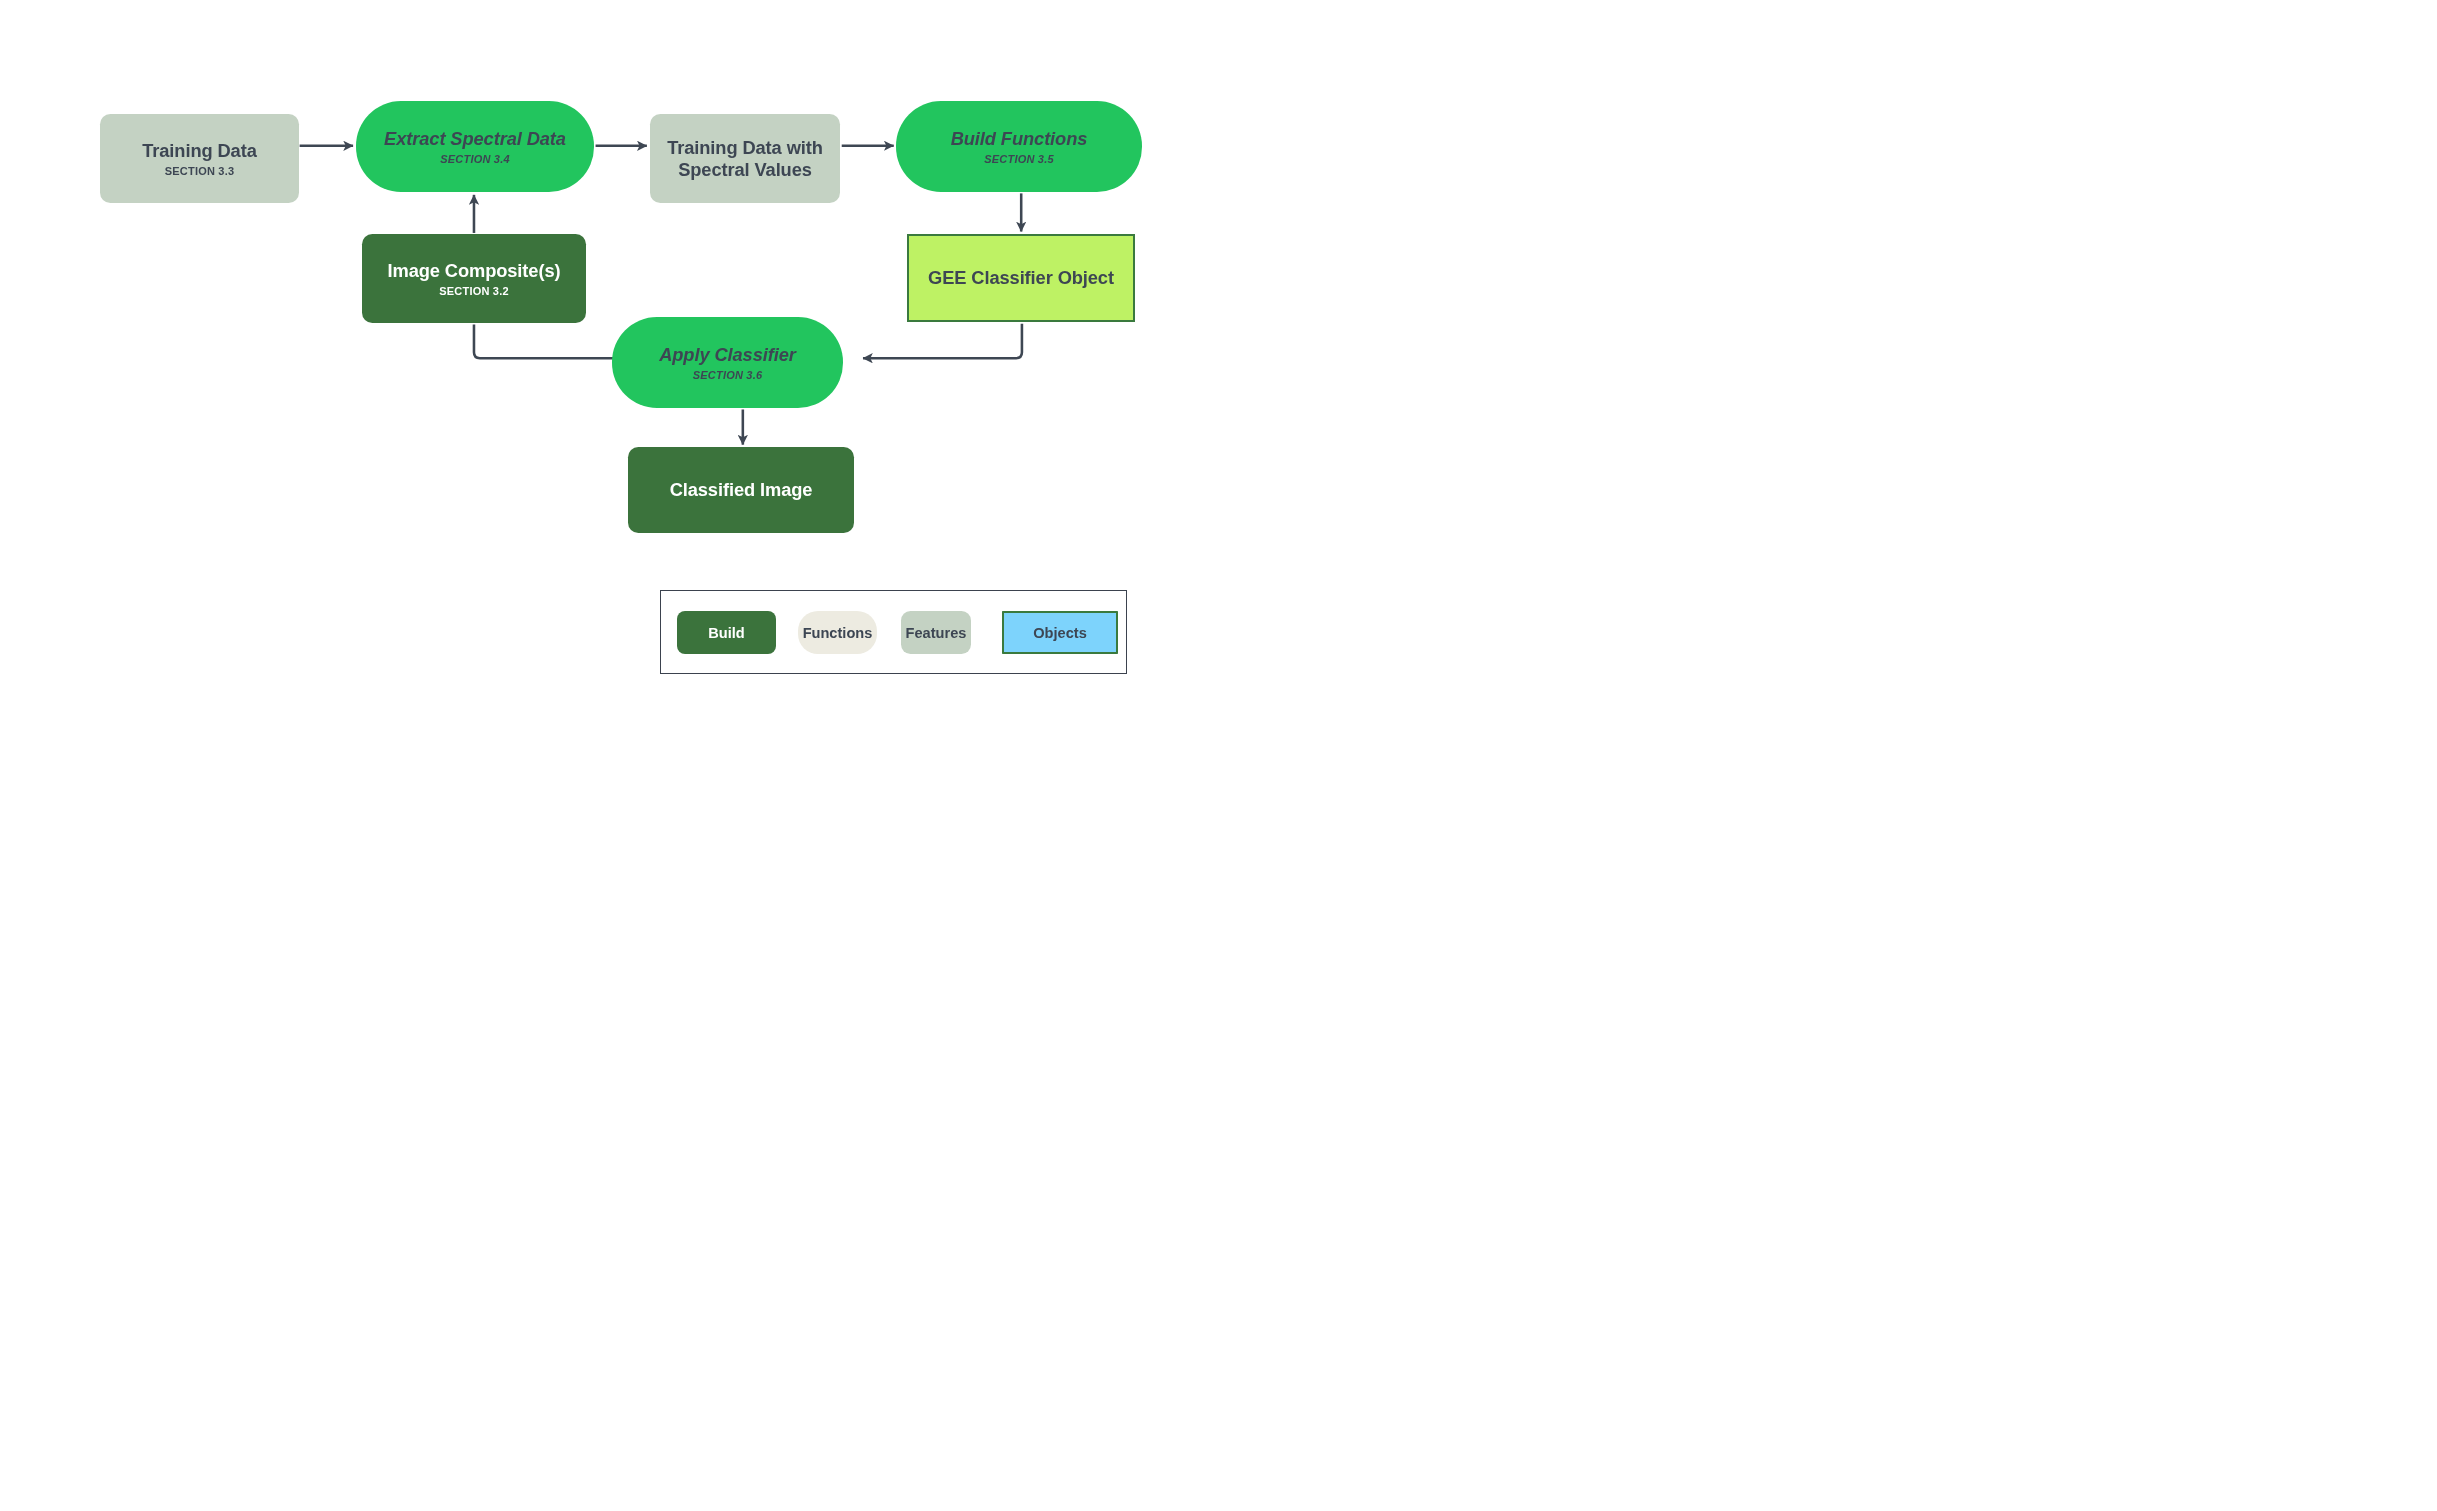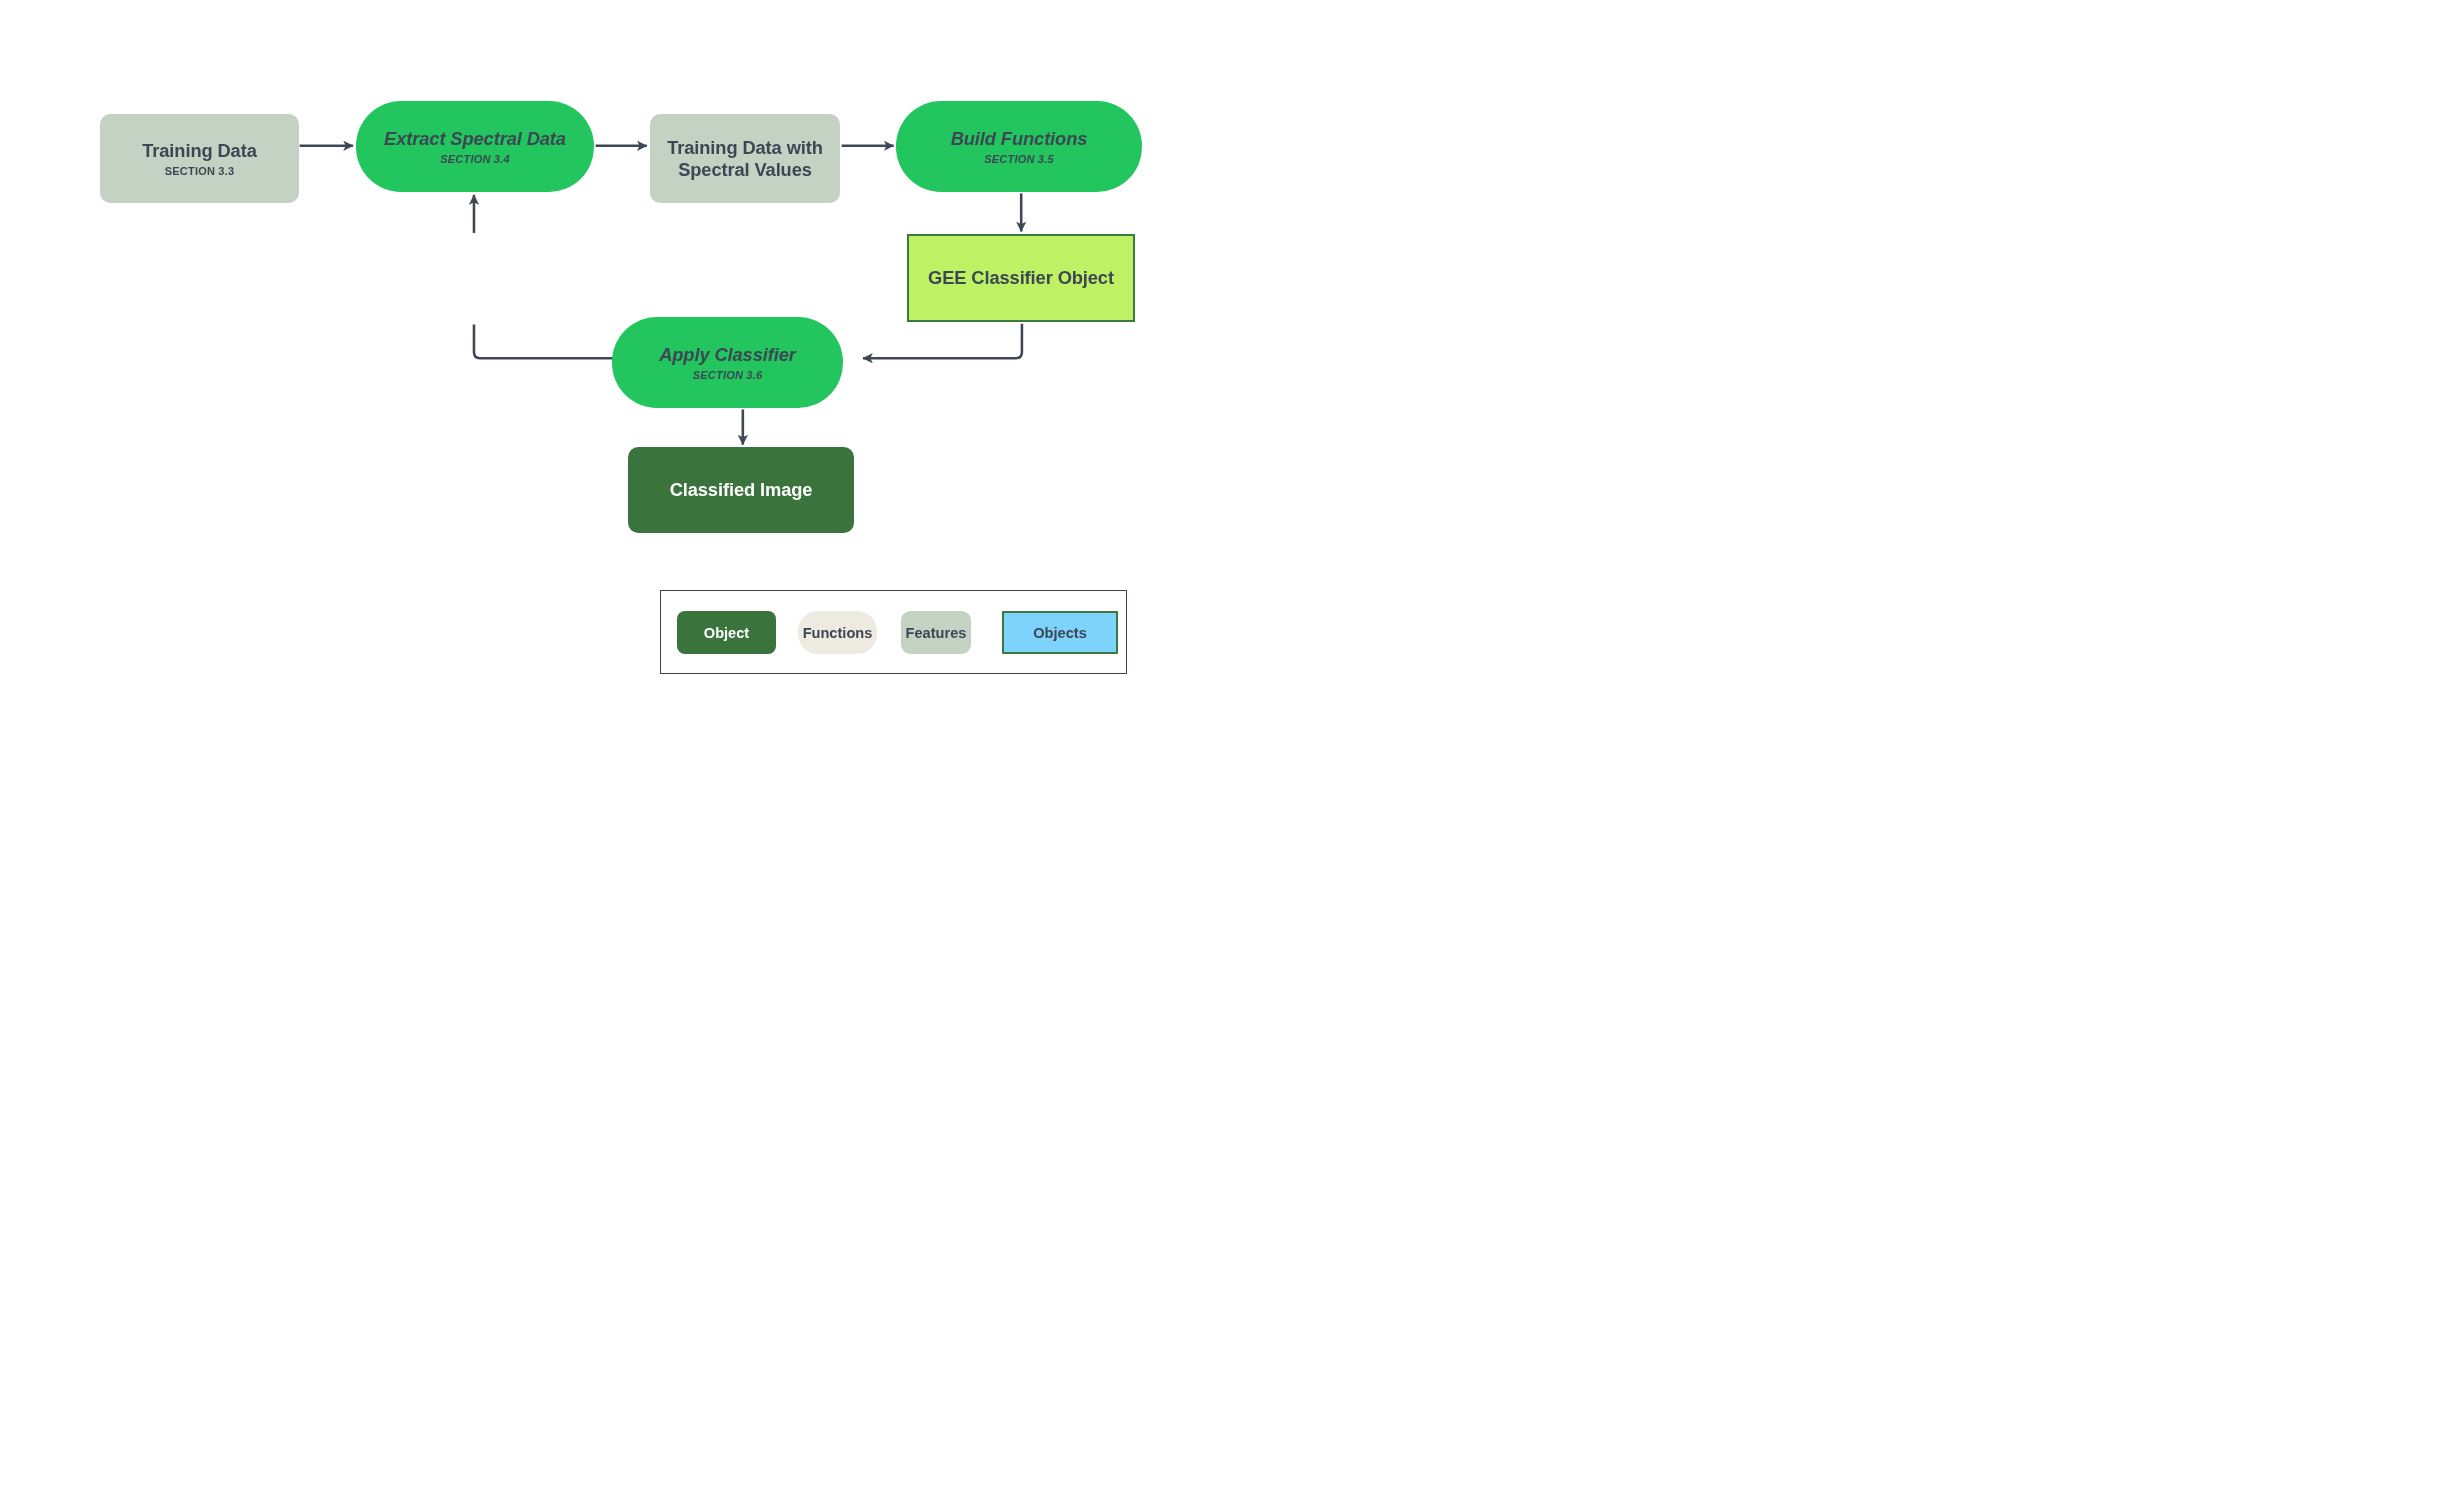--- a/index.html
+++ b/index.html
@@ -131,35 +131,39 @@
 
   <div class="node fill-sage" id="node-training-spectral">
     <div class="title">Training Data with Spectral Values</div>
   </div>
 
   <div class="node fill-beige" id="node-build-classifier">
     <div class="title">Build Functions</div>
     <div class="section">SECTION 3.5</div>
   </div>
 
+  <div class="node fill-green dark" id="node-image-composites">
+    <div class="title">Image Composite(s)</div>
+    <div class="section">SECTION 3.2</div>
+  </div>
 
   <div class="node outline-green" id="node-gee-object">
     <div class="title">GEE Classifier Object</div>
   </div>
 
   <div class="node fill-beige" id="node-apply-classifier">
     <div class="title">Apply Classifier</div>
     <div class="section">SECTION 3.6</div>
   </div>
 
   <div class="node fill-green dark" id="node-classified-image">
     <div class="title">Classified Image</div>
   </div>
 
   <div class="legend">
-    <div class="chip" id="chip-images">Object</div>
+    <div class="chip" id="chip-images">Build</div>
     <div class="chip" id="chip-functions">Functions</div>
     <div class="chip" id="chip-features">Features</div>
     <div class="chip" id="chip-objects">Objects</div>
   </div>
 
 </div>
 
 
 </body></html>

